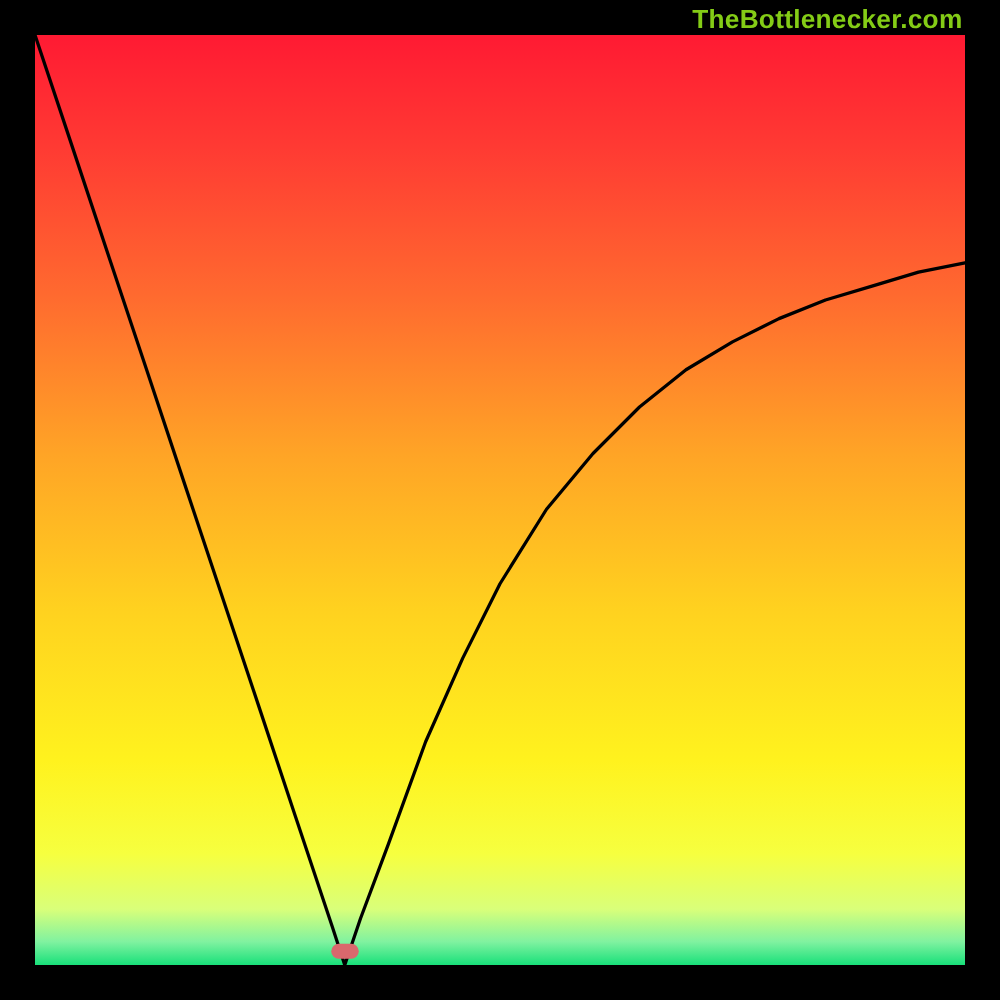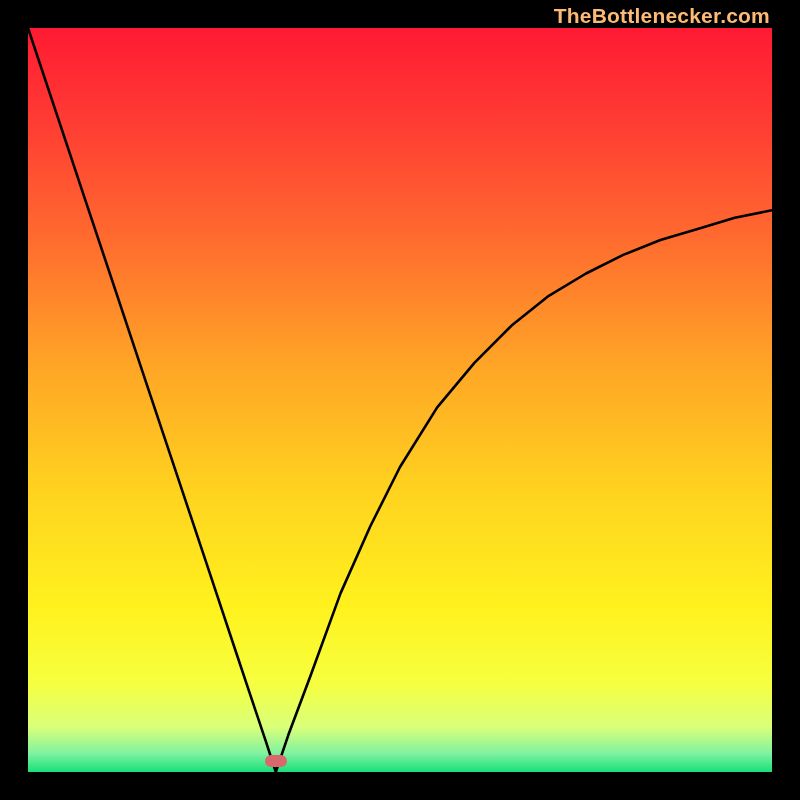--- a/index.html
+++ b/index.html
@@ -24,21 +24,21 @@
     height: 744px;
     
   }
   .watermark {
     position: absolute;
     top: 4px;
     right: 30px;
     font-family: Arial, Helvetica, sans-serif;
     font-size: 21px;
     font-weight: 600;
-    color: #fdba74;
+    color: #84cc16;
     letter-spacing: 0.2px;
   }
   svg.curve {
     position: absolute;
     left: 28px;
     top: 28px;
     width: 744px;
     height: 744px;
     overflow: visible;
   }

